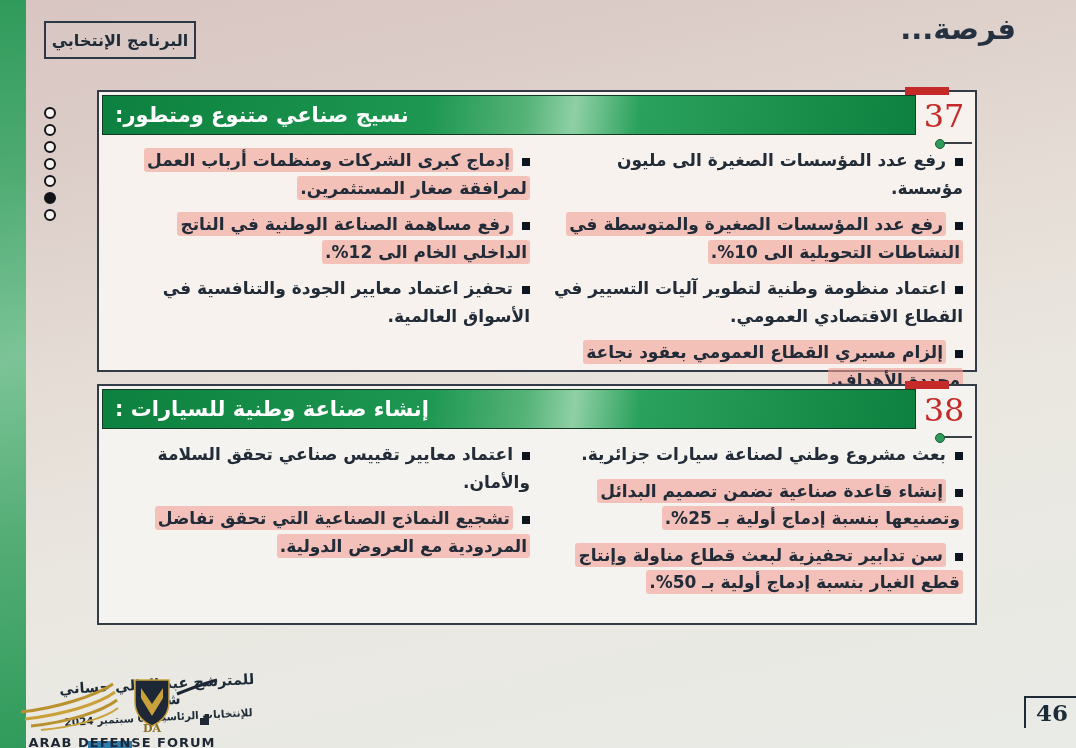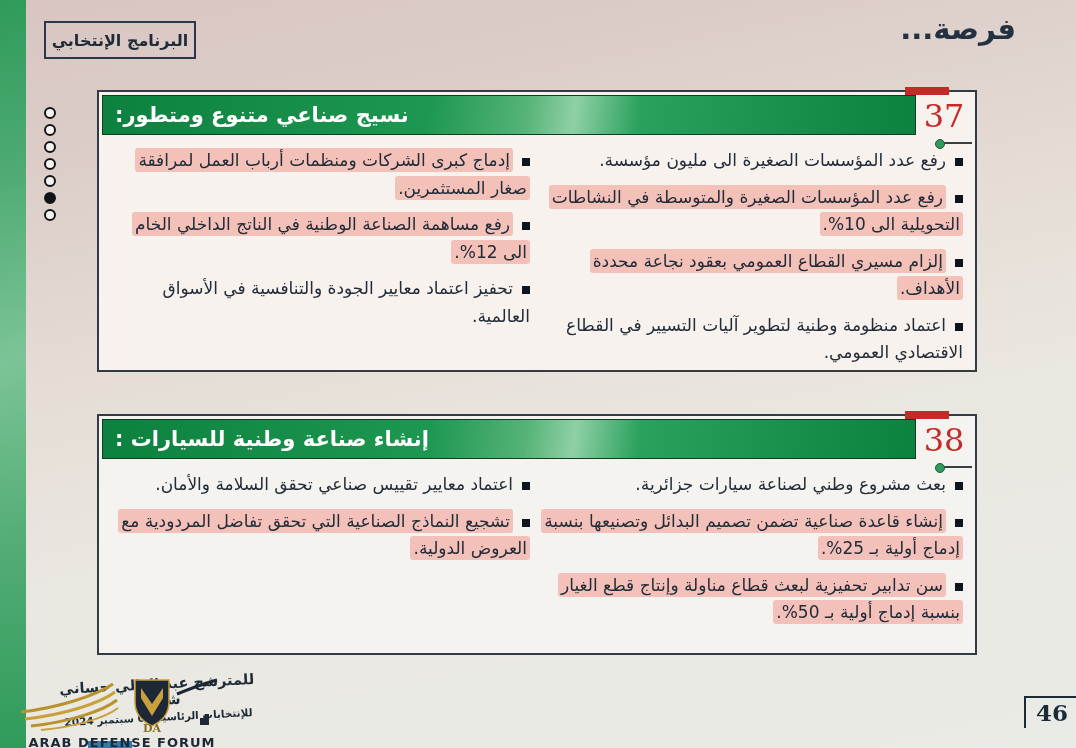--- a/index.html
+++ b/index.html
@@ -10,33 +10,33 @@
     background:linear-gradient(170deg,#2f9b5b 0%,#4daa71 22%,#7cc497 48%,#54ad75 72%,#2f9b5b 100%);}
   .top-note{position:absolute;top:12px;right:60px;font-size:29px;font-weight:bold;color:#243140;direction:rtl;}
   .program-box{position:absolute;left:44px;top:21px;width:148px;height:34px;border:2px solid #2b3845;
     display:flex;align-items:center;justify-content:center;font-size:16px;font-weight:bold;color:#1d2b38;direction:rtl;}
   .dots{position:absolute;left:44px;top:107px;display:flex;flex-direction:column;gap:5px;}
   .dot{width:8px;height:8px;border:2px solid #101418;border-radius:50%;background:#f5f2ef;cursor:pointer;}
   .dot.active{background:#101418;}
 
   .box{position:absolute;left:97px;width:876px;border:2px solid #333b47;background:#f7f2ee;}
   .box37{top:90px;height:278px;}
-  .box38{top:414px;height:237px;background:#f5f3ef;}
+  .box38{top:384px;height:237px;background:#f5f3ef;}
   .red-accent{position:absolute;top:-5px;right:26px;width:44px;height:8px;background:#c32a28;z-index:3;}
   .header{display:flex;height:40px;margin:3px 3px 0 3px;}
   .green-bar{flex:1;position:relative;border:1px solid #123c22;display:flex;align-items:center;justify-content:flex-end;direction:rtl;padding:0 12px;
     background:linear-gradient(97deg,#0d813f 0%,#1d9751 40%,#55b377 52%,#8fd0a5 58%,#2aa15c 66%,#0d813f 100%);}
   .sec-title{color:#ffffff;font-size:21px;font-weight:bold;}
   .num{width:56px;text-align:center;font-family:"DejaVu Serif",serif;font-size:32px;color:#c32a28;line-height:42px;}
   .underline{position:absolute;top:50px;right:3px;width:32px;border-top:2px solid #3a3f45;}
   .udot{position:absolute;left:-5px;top:-5px;width:8px;height:8px;border-radius:50%;background:#2f9b5b;border:1px solid #1c5c36;}
 
   .columns{display:flex;direction:rtl;padding:12px 12px 6px 12px;gap:14px;}
   .col{flex:1;}
-  .item{direction:rtl;text-align:right;font-size:17px;font-weight:normal;color:#222c38;line-height:1.62;margin-bottom:9px;}
+  .item{direction:rtl;text-align:right;font-size:17px;font-weight:bold;color:#222c38;line-height:1.62;margin-bottom:9px;}
   .bullet{display:inline-block;width:8px;height:8px;background:#0d1520;margin-left:9px;}
   .highlight{background:rgba(242,160,150,0.6);padding:2px 3px;border-radius:3px;
     -webkit-box-decoration-break:clone;box-decoration-break:clone;}
 
   .candidate{position:absolute;left:50px;top:676px;width:215px;transform:rotate(-3deg);text-align:center;direction:rtl;color:#1d2b38;z-index:1;}
   .candidate .line1{font-size:14.5px;font-weight:bold;}
   .candidate .line2{font-size:10.5px;font-weight:bold;margin-top:3px;}
   .watermark{position:absolute;left:2px;top:678px;width:240px;z-index:2;text-align:center;}
   .wm-en{font-size:13px;font-weight:bold;color:#1d2735;letter-spacing:1px;margin-top:-3px;}
   .wm-ar{font-size:11px;font-weight:bold;color:#d8a93c;direction:rtl;}
@@ -78,22 +78,22 @@
       </div>
       <div class="num">37</div>
     </div>
     <div class="underline">
       <span class="udot"></span>
     </div>
     <div class="columns">
       <div class="col">
         <div class="item"><span class="bullet"></span><span class="txt">رفع عدد المؤسسات الصغيرة الى مليون مؤسسة.</span></div>
         <div class="item"><span class="bullet"></span><span class="txt highlight">رفع عدد المؤسسات الصغيرة والمتوسطة في النشاطات التحويلية الى 10%.</span></div>
+        <div class="item"><span class="bullet"></span><span class="txt">اعتماد منظومة وطنية لتطوير آليات التسيير في القطاع الاقتصادي العمومي.</span></div>
         <div class="item"><span class="bullet"></span><span class="txt highlight">إلزام مسيري القطاع العمومي بعقود نجاعة محددة الأهداف.</span></div>
-        <div class="item"><span class="bullet"></span><span class="txt">اعتماد منظومة وطنية لتطوير آليات التسيير في القطاع الاقتصادي العمومي.</span></div>
       </div>
       <div class="col">
         <div class="item"><span class="bullet"></span><span class="txt highlight">إدماج كبرى الشركات ومنظمات أرباب العمل لمرافقة صغار المستثمرين.</span></div>
         <div class="item"><span class="bullet"></span><span class="txt highlight">رفع مساهمة الصناعة الوطنية في الناتج الداخلي الخام الى 12%.</span></div>
         <div class="item"><span class="bullet"></span><span class="txt">تحفيز اعتماد معايير الجودة والتنافسية في الأسواق العالمية.</span></div>
       </div>
     </div>
   </section>
 
   <section class="box box38">

